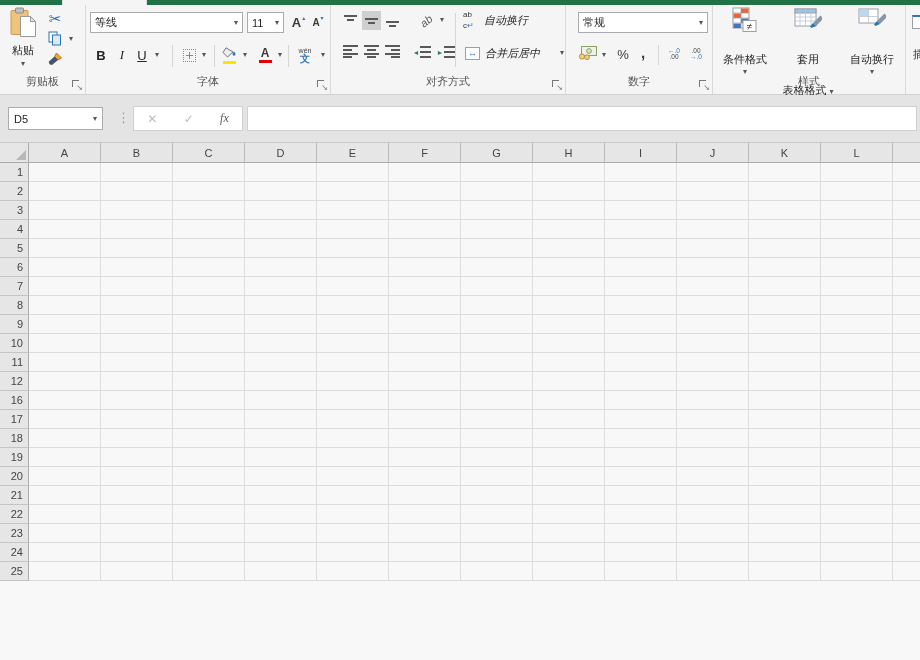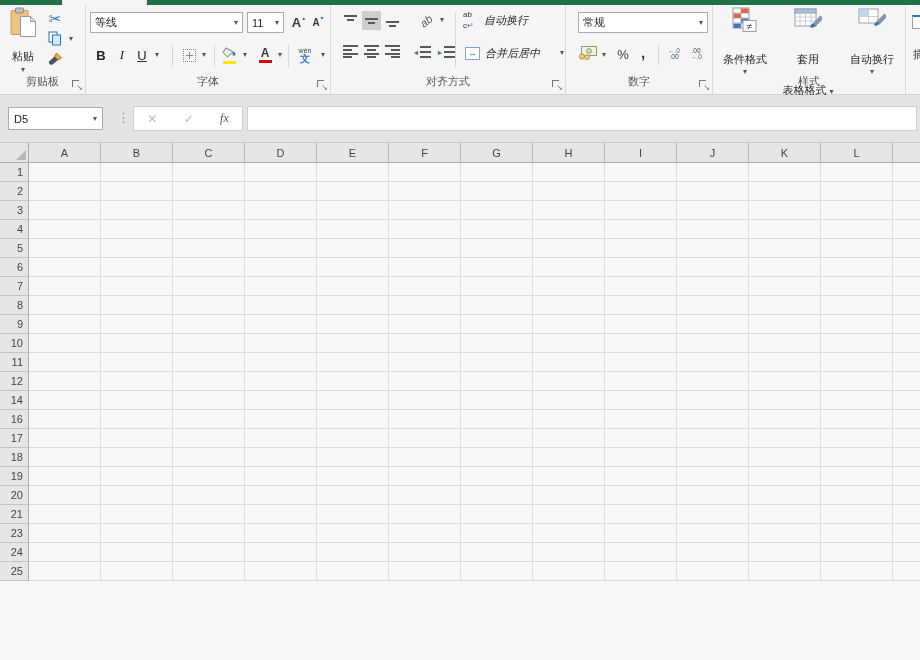--- a/index.html
+++ b/index.html
@@ -22,21 +22,21 @@
   .launcher::before { content:""; position:absolute; left:0; top:0; width:6px; height:6px; border-left:1px solid #777; border-top:1px solid #777; }
   .launcher .lg { position:absolute; right:-1px; bottom:-2px; font-size:8px; color:#777; line-height:1; }
 
   .dd { font-size:8px; color:#555; line-height:1; }
   .icon-btn { position:absolute; display:flex; align-items:center; justify-content:center; cursor:pointer; }
   .icon-btn.active { background:#cfcfcf; }
 
   
   .g-clipboard { left:0; width:86px; }
   .paste-btn { position:absolute; left:3px; top:2px; width:40px; height:68px; display:flex; flex-direction:column; align-items:center; cursor:pointer; }
-  .paste-btn .plabel { margin-top:9px; color:#262626; }
+  .paste-btn .plabel { margin-top:3px; color:#262626; }
   .paste-btn .dd { margin-top:2px; }
   .cut-btn  { left:45px; top:5px;  width:20px; height:18px; color:#2e75b6; font-size:15px; }
   .copy-btn { left:45px; top:25px; width:20px; height:18px; }
   .copy-dd  { left:66px; top:29px; width:10px; height:10px; }
   .painter-btn { left:45px; top:46px; width:20px; height:18px; }
 
   
   .g-font { left:86px; width:245px; }
   .combo { position:absolute; background:#fff; border:1px solid #ababab; display:flex; align-items:center; padding:0 4px; cursor:pointer; }
   .combo .val { flex:1; color:#262626; white-space:nowrap; overflow:hidden; }
@@ -660,36 +660,20 @@
           <div class="cell"></div>
           <div class="cell"></div>
           <div class="cell"></div>
           <div class="cell"></div>
           <div class="cell"></div>
           <div class="cell"></div>
           <div class="cell"></div>
           <div class="cell cell-partial"></div>
         </div>
         <div class="grid-row">
-          <div class="row-hdr">14</div>
-          <div class="cell"></div>
-          <div class="cell"></div>
-          <div class="cell"></div>
-          <div class="cell"></div>
-          <div class="cell"></div>
-          <div class="cell"></div>
-          <div class="cell"></div>
-          <div class="cell"></div>
-          <div class="cell"></div>
-          <div class="cell"></div>
-          <div class="cell"></div>
-          <div class="cell"></div>
-          <div class="cell cell-partial"></div>
-        </div>
-        <div class="grid-row">
           <div class="row-hdr">16</div>
           <div class="cell"></div>
           <div class="cell"></div>
           <div class="cell"></div>
           <div class="cell"></div>
           <div class="cell"></div>
           <div class="cell"></div>
           <div class="cell"></div>
           <div class="cell"></div>
           <div class="cell"></div>
@@ -757,20 +741,36 @@
           <div class="cell"></div>
           <div class="cell"></div>
           <div class="cell"></div>
           <div class="cell"></div>
           <div class="cell"></div>
           <div class="cell"></div>
           <div class="cell cell-partial"></div>
         </div>
         <div class="grid-row">
           <div class="row-hdr">21</div>
+          <div class="cell"></div>
+          <div class="cell"></div>
+          <div class="cell"></div>
+          <div class="cell"></div>
+          <div class="cell"></div>
+          <div class="cell"></div>
+          <div class="cell"></div>
+          <div class="cell"></div>
+          <div class="cell"></div>
+          <div class="cell"></div>
+          <div class="cell"></div>
+          <div class="cell"></div>
+          <div class="cell cell-partial"></div>
+        </div>
+        <div class="grid-row">
+          <div class="row-hdr">22</div>
           <div class="cell"></div>
           <div class="cell"></div>
           <div class="cell"></div>
           <div class="cell"></div>
           <div class="cell"></div>
           <div class="cell"></div>
           <div class="cell"></div>
           <div class="cell"></div>
           <div class="cell"></div>
           <div class="cell"></div>

